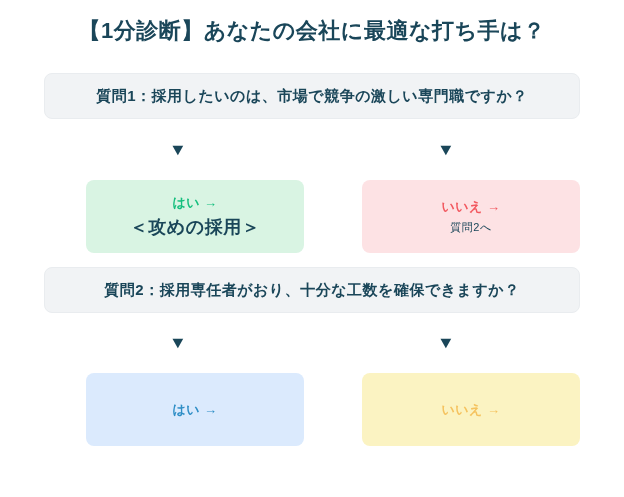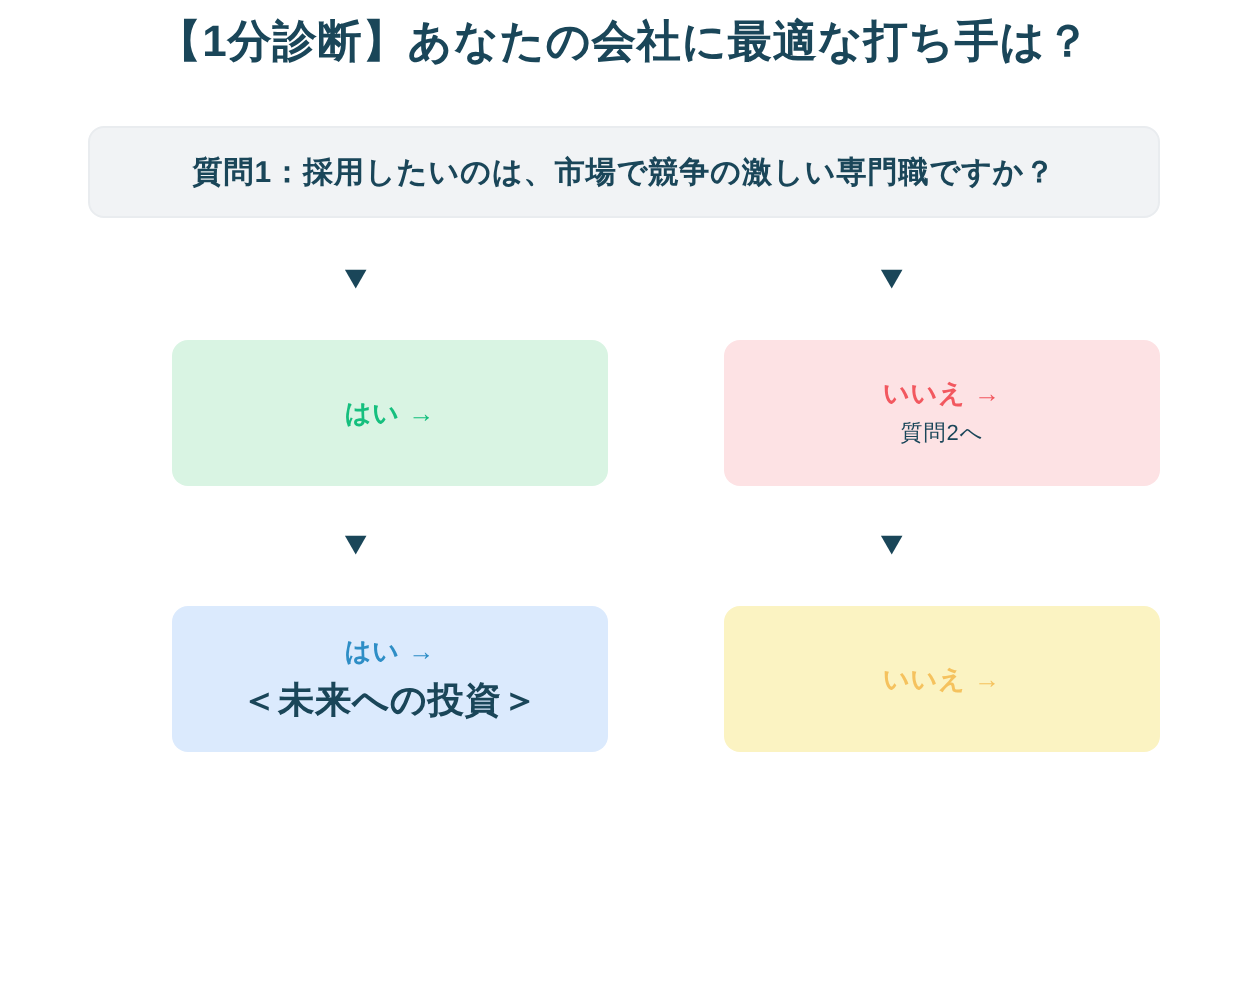--- a/index.html
+++ b/index.html
@@ -6,21 +6,21 @@
   body {
     margin: 0;
     background: #ffffff;
     font-family: "Liberation Sans", "DejaVu Sans", sans-serif;
   }
   .canvas {
     position: relative;
     width: 624px;
     height: 497px;
     background: #ffffff;
-    padding: 9px 44px 0 44px;
+    padding: 19px 44px 0 44px;
     overflow: hidden;
   }
   .title {
     margin: 0 0 30px 0;
     height: 24px;
     line-height: 24px;
     text-align: center;
     font-size: 22px;
     font-weight: 700;
     color: var(--heading);
@@ -116,40 +116,43 @@
       <span class="arrow-glyph">▼</span>
     </div>
     <div class="arrow-cell">
       <span class="arrow-glyph">▼</span>
     </div>
   </div>
 
   <div class="answer-row">
     <div class="card q1-yes">
       <div class="card-label">はい →</div>
+      <div class="card-result">＜攻めの採用＞</div>
     </div>
     <div class="card q1-no">
       <div class="card-label">いいえ →</div>
       <div class="card-result small">質問2へ</div>
     </div>
   </div>
 
+  <div class="qbox second">
+    <span>質問2：採用専任者がおり、十分な工数を確保できますか？</span>
+  </div>
 
   <div class="arrow-row second">
     <div class="arrow-cell">
       <span class="arrow-glyph">▼</span>
     </div>
     <div class="arrow-cell">
       <span class="arrow-glyph">▼</span>
     </div>
   </div>
 
   <div class="answer-row">
     <div class="card q2-yes">
       <div class="card-label">はい →</div>
-      <div class="card-result">＜未来への投資＞</div>
     </div>
     <div class="card q2-no">
       <div class="card-label">いいえ →</div>
     </div>
   </div>
 
 </div>
 
 </body></html>

